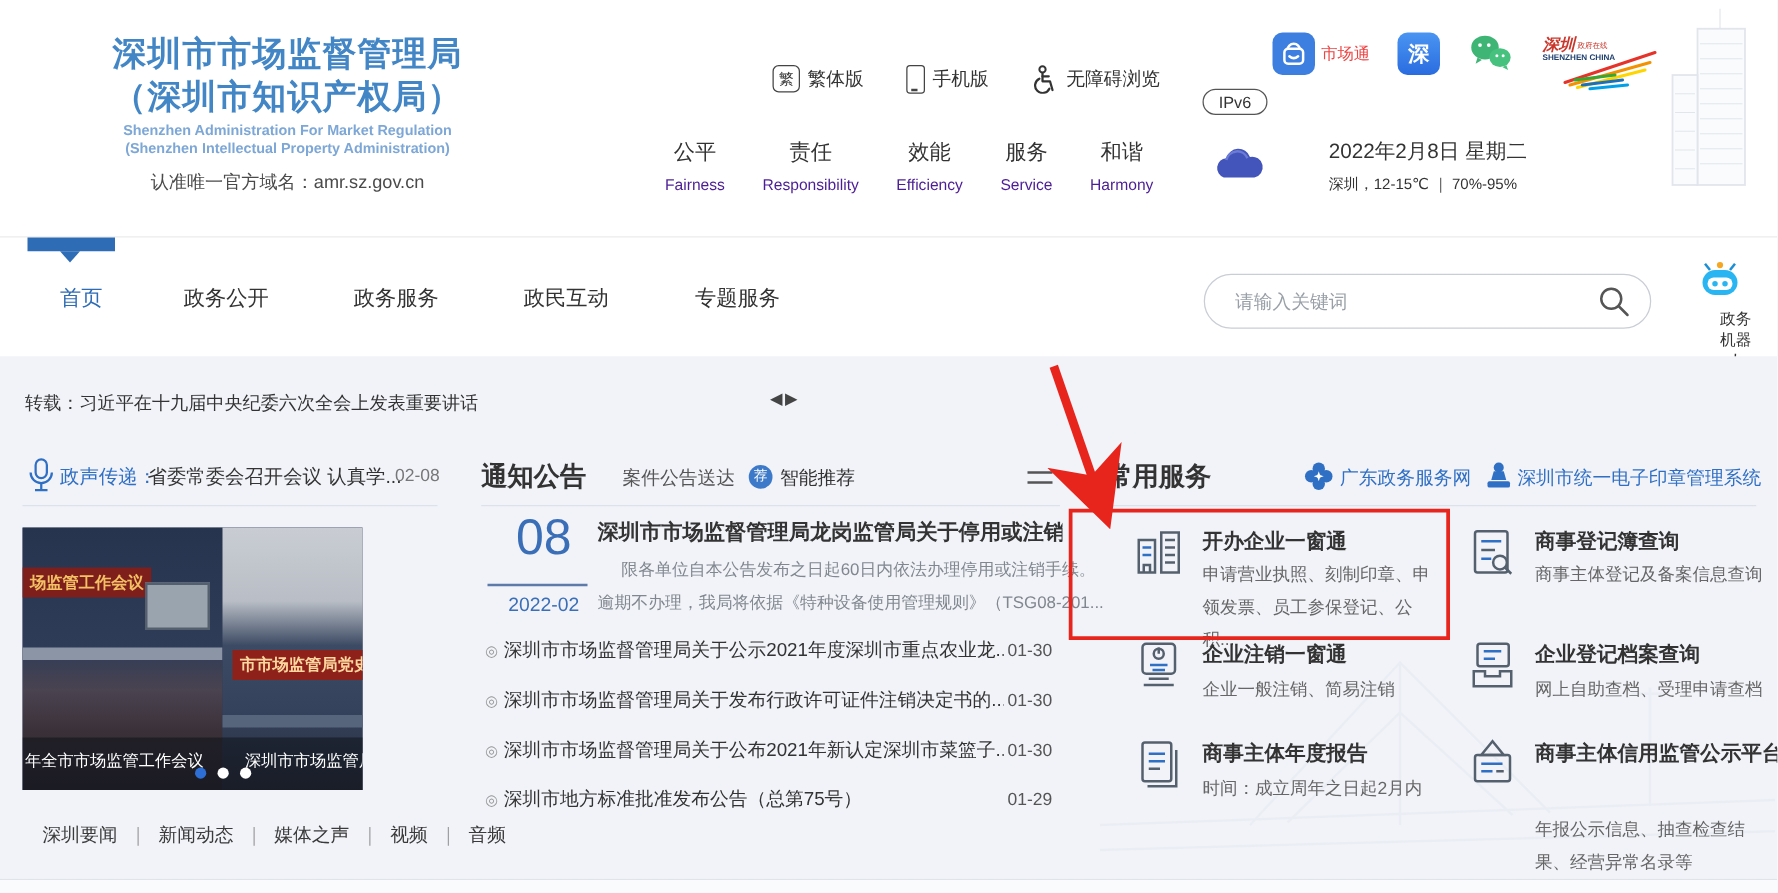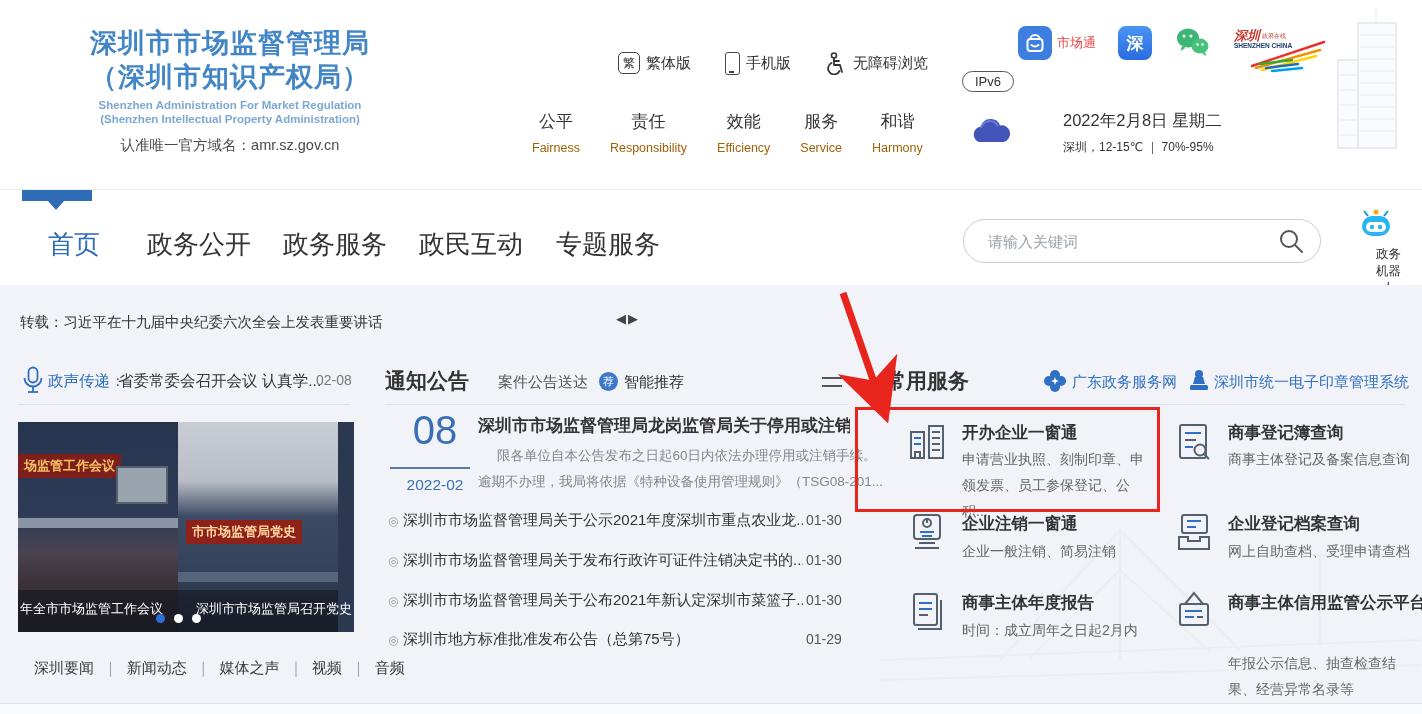--- a/index.html
+++ b/index.html
@@ -19,45 +19,45 @@
   .ipv6-pill{border:1px solid #555;border-radius:13px;padding:2px 12px;font-size:13px;color:#333;cursor:pointer;margin-top:37px;}
   .apps{left:1018px;top:26px;display:flex;align-items:flex-start;gap:22px;}
   .app{display:flex;align-items:center;gap:5px;cursor:pointer;}
   .app-sq{width:34px;height:34px;border-radius:8px;display:flex;align-items:center;justify-content:center;}
   .app-blue{background:#3c7fe0;}
   .app-label{font-size:13px;font-weight:normal;color:#ef4444;}
   .ishen{background:linear-gradient(180deg,#4a95f2,#2a6ce0);color:#fff;font-size:17px;font-weight:bold;}
   .values{left:532px;top:110px;display:flex;gap:30px;}
   .val{text-align:center;}
   .val-zh{font-size:17px;color:#333;}
-  .val-en{font-size:12.5px;color:#a16207;margin-top:8px;text-align:center;}
+  .val-en{font-size:12.5px;color:#4c1d95;margin-top:8px;text-align:center;}
   .date-line{left:1063px;top:110px;font-size:16.5px;color:#333;}
   .weather-line{left:1063px;top:139px;font-size:12px;color:#333;}
   
   .nav-sep{left:0;top:189px;width:1422px;height:1px;background:#ececec;}
   .nav-tabbar{left:22px;top:190px;width:70px;height:11px;background:#2e6cb5;}
   .nav-tri{left:48px;top:201px;width:0;height:0;border-left:8px solid transparent;border-right:8px solid transparent;border-top:9px solid #2e6cb5;}
-  .nav-item{top:227px;font-size:26px;color:#333;cursor:pointer;}
+  .nav-item{top:227px;font-size:17px;color:#333;cursor:pointer;}
   .nav-item.active{color:#2e6cb5;}
   .search-box{left:963px;top:219px;width:356px;height:42px;border:1px solid #c9ced6;border-radius:22px;background:#fff;display:flex;align-items:center;}
   .search-input{border:none;outline:none;background:transparent;flex:1;margin-left:22px;font-size:15px;color:#333;font-family:inherit;}
   .search-input::placeholder{color:#9aa0a8;}
   .search-btn{margin-right:16px;cursor:pointer;display:flex;}
   .robot{left:1346px;top:208px;width:60px;text-align:center;cursor:pointer;}
   .robot-label{font-size:12.5px;color:#333;margin-top:2px;margin-left:25px;}
   
   .gray{left:0;top:285px;width:1422px;height:418px;background:#f1f3f8;}
   .ticker-text{left:20px;top:313px;font-size:14.5px;color:#333;cursor:pointer;}
   .ticker-arrows{left:616px;top:311px;font-size:13px;color:#444;letter-spacing:2px;cursor:pointer;}
   .col-divider{height:1px;background:#dde1e9;}
   
   .voice-label{left:48px;top:371px;font-size:15.5px;color:#2f6fc4;cursor:pointer;}
   .voice-title{left:118px;top:371px;font-size:15.5px;color:#333;cursor:pointer;}
   .voice-date{left:316px;top:372px;font-size:14px;color:#777;}
-  .carousel{left:18px;top:422px;width:336px;height:210px;overflow:hidden;cursor:pointer;background:#2c3850;}
+  .carousel{left:18px;top:422px;width:272px;height:210px;overflow:hidden;cursor:pointer;background:#2c3850;}
   .ph-left{position:absolute;left:0;top:0;width:160px;height:210px;background:linear-gradient(180deg,#26344e 0%,#2e3c58 45%,#4a4350 62%,#3a3038 78%,#2b2630 100%);}
   .ph-right{position:absolute;left:160px;top:0;width:160px;height:210px;background:linear-gradient(180deg,#c9cdd3 0%,#b9bec6 28%,#3c4a63 45%,#35425c 70%,#262c3a 100%);}
   .ph-banner{position:absolute;font-size:13px;font-weight:bold;padding:3px 6px;white-space:nowrap;}
   .ph-screen{position:absolute;left:98px;top:44px;width:48px;height:34px;background:#9aa4ae;border:2px solid #55606e;}
   .ph-table{position:absolute;width:160px;height:10px;background:#8b95a5;top:96px;}
   .caption-bar{position:absolute;left:0;top:168px;width:320px;height:42px;background:rgba(15,18,26,0.55);}
   .caption{position:absolute;top:10px;font-size:13px;color:#fff;white-space:nowrap;}
   .dots{position:absolute;left:138px;top:192px;display:flex;gap:9px;}
   .dot{width:9px;height:9px;border-radius:50%;background:#fff;cursor:pointer;}
   .dot.active{background:#2e6fd6;}

